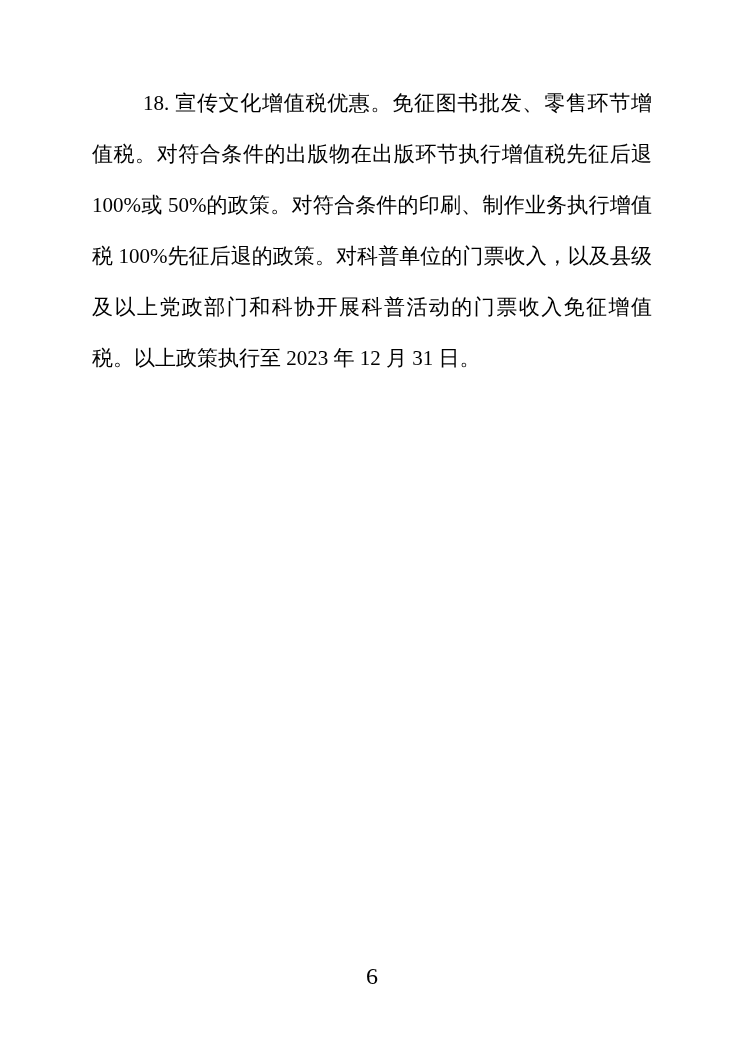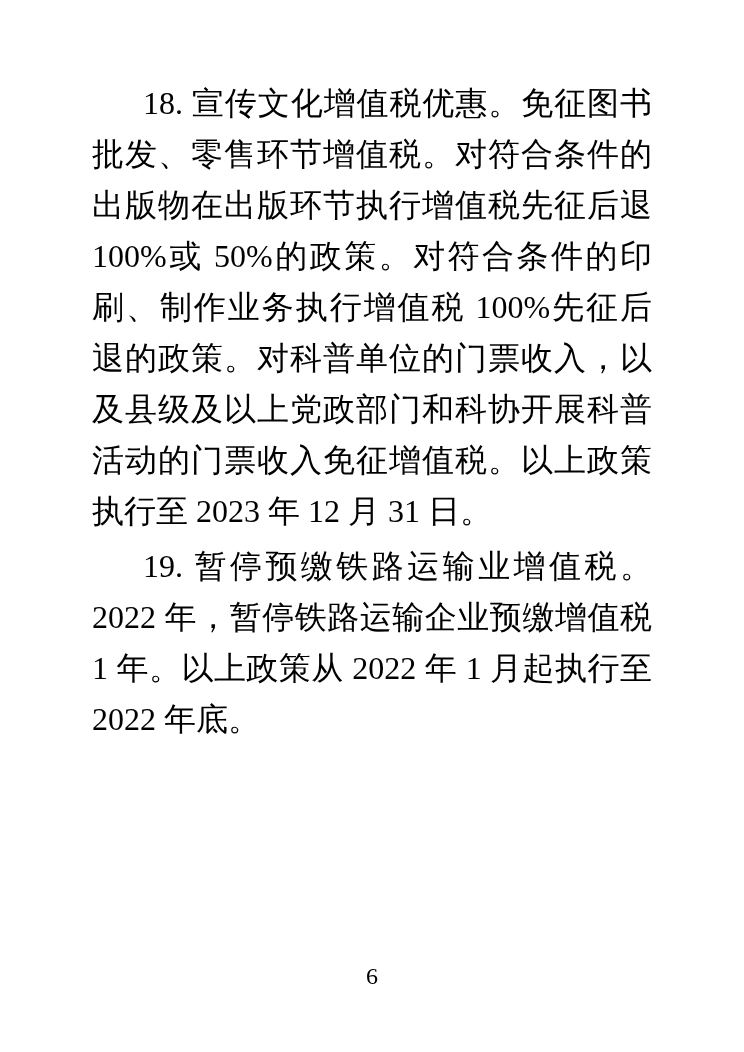--- a/index.html
+++ b/index.html
@@ -18,21 +18,21 @@
   .page {
     position: absolute;
     left: 0;
     top: 0;
     width: 744px;
     height: 1052px;
     box-sizing: border-box;
     padding: 78px 92px 40px 92px;
   }
   .body-text {
-    font-size: 32px;
+    font-size: 21px;
     line-height: 51px;
     text-align: justify;
     text-justify: inter-ideograph;
     letter-spacing: 0px;
   }
   .para {
     margin: 0 0 2px 0;
     text-indent: 51px;
   }
   .para + .para {
@@ -47,16 +47,15 @@
     font-size: 24px;
     font-family: "Liberation Serif", "DejaVu Serif", serif;
   }
 </style>
 </head>
 <body>
 
 <div class="page">
   <div class="body-text">
     <p class="para">18. 宣传文化增值税优惠。免征图书批发、零售环节增值税。对符合条件的出版物在出版环节执行增值税先征后退 100%或 50%的政策。对符合条件的印刷、制作业务执行增值税 100%先征后退的政策。对科普单位的门票收入，以及县级及以上党政部门和科协开展科普活动的门票收入免征增值税。以上政策执行至 2023 年 12 月 31 日。</p>
-    <p class="para">19. 暂停预缴铁路运输业增值税。2022 年，暂停铁路运输企业预缴增值税 1 年。以上政策从 2022 年 1 月起执行至 2022 年底。</p>
   </div>
   <div class="page-number">6</div>
 </div>
 
 </body></html>

